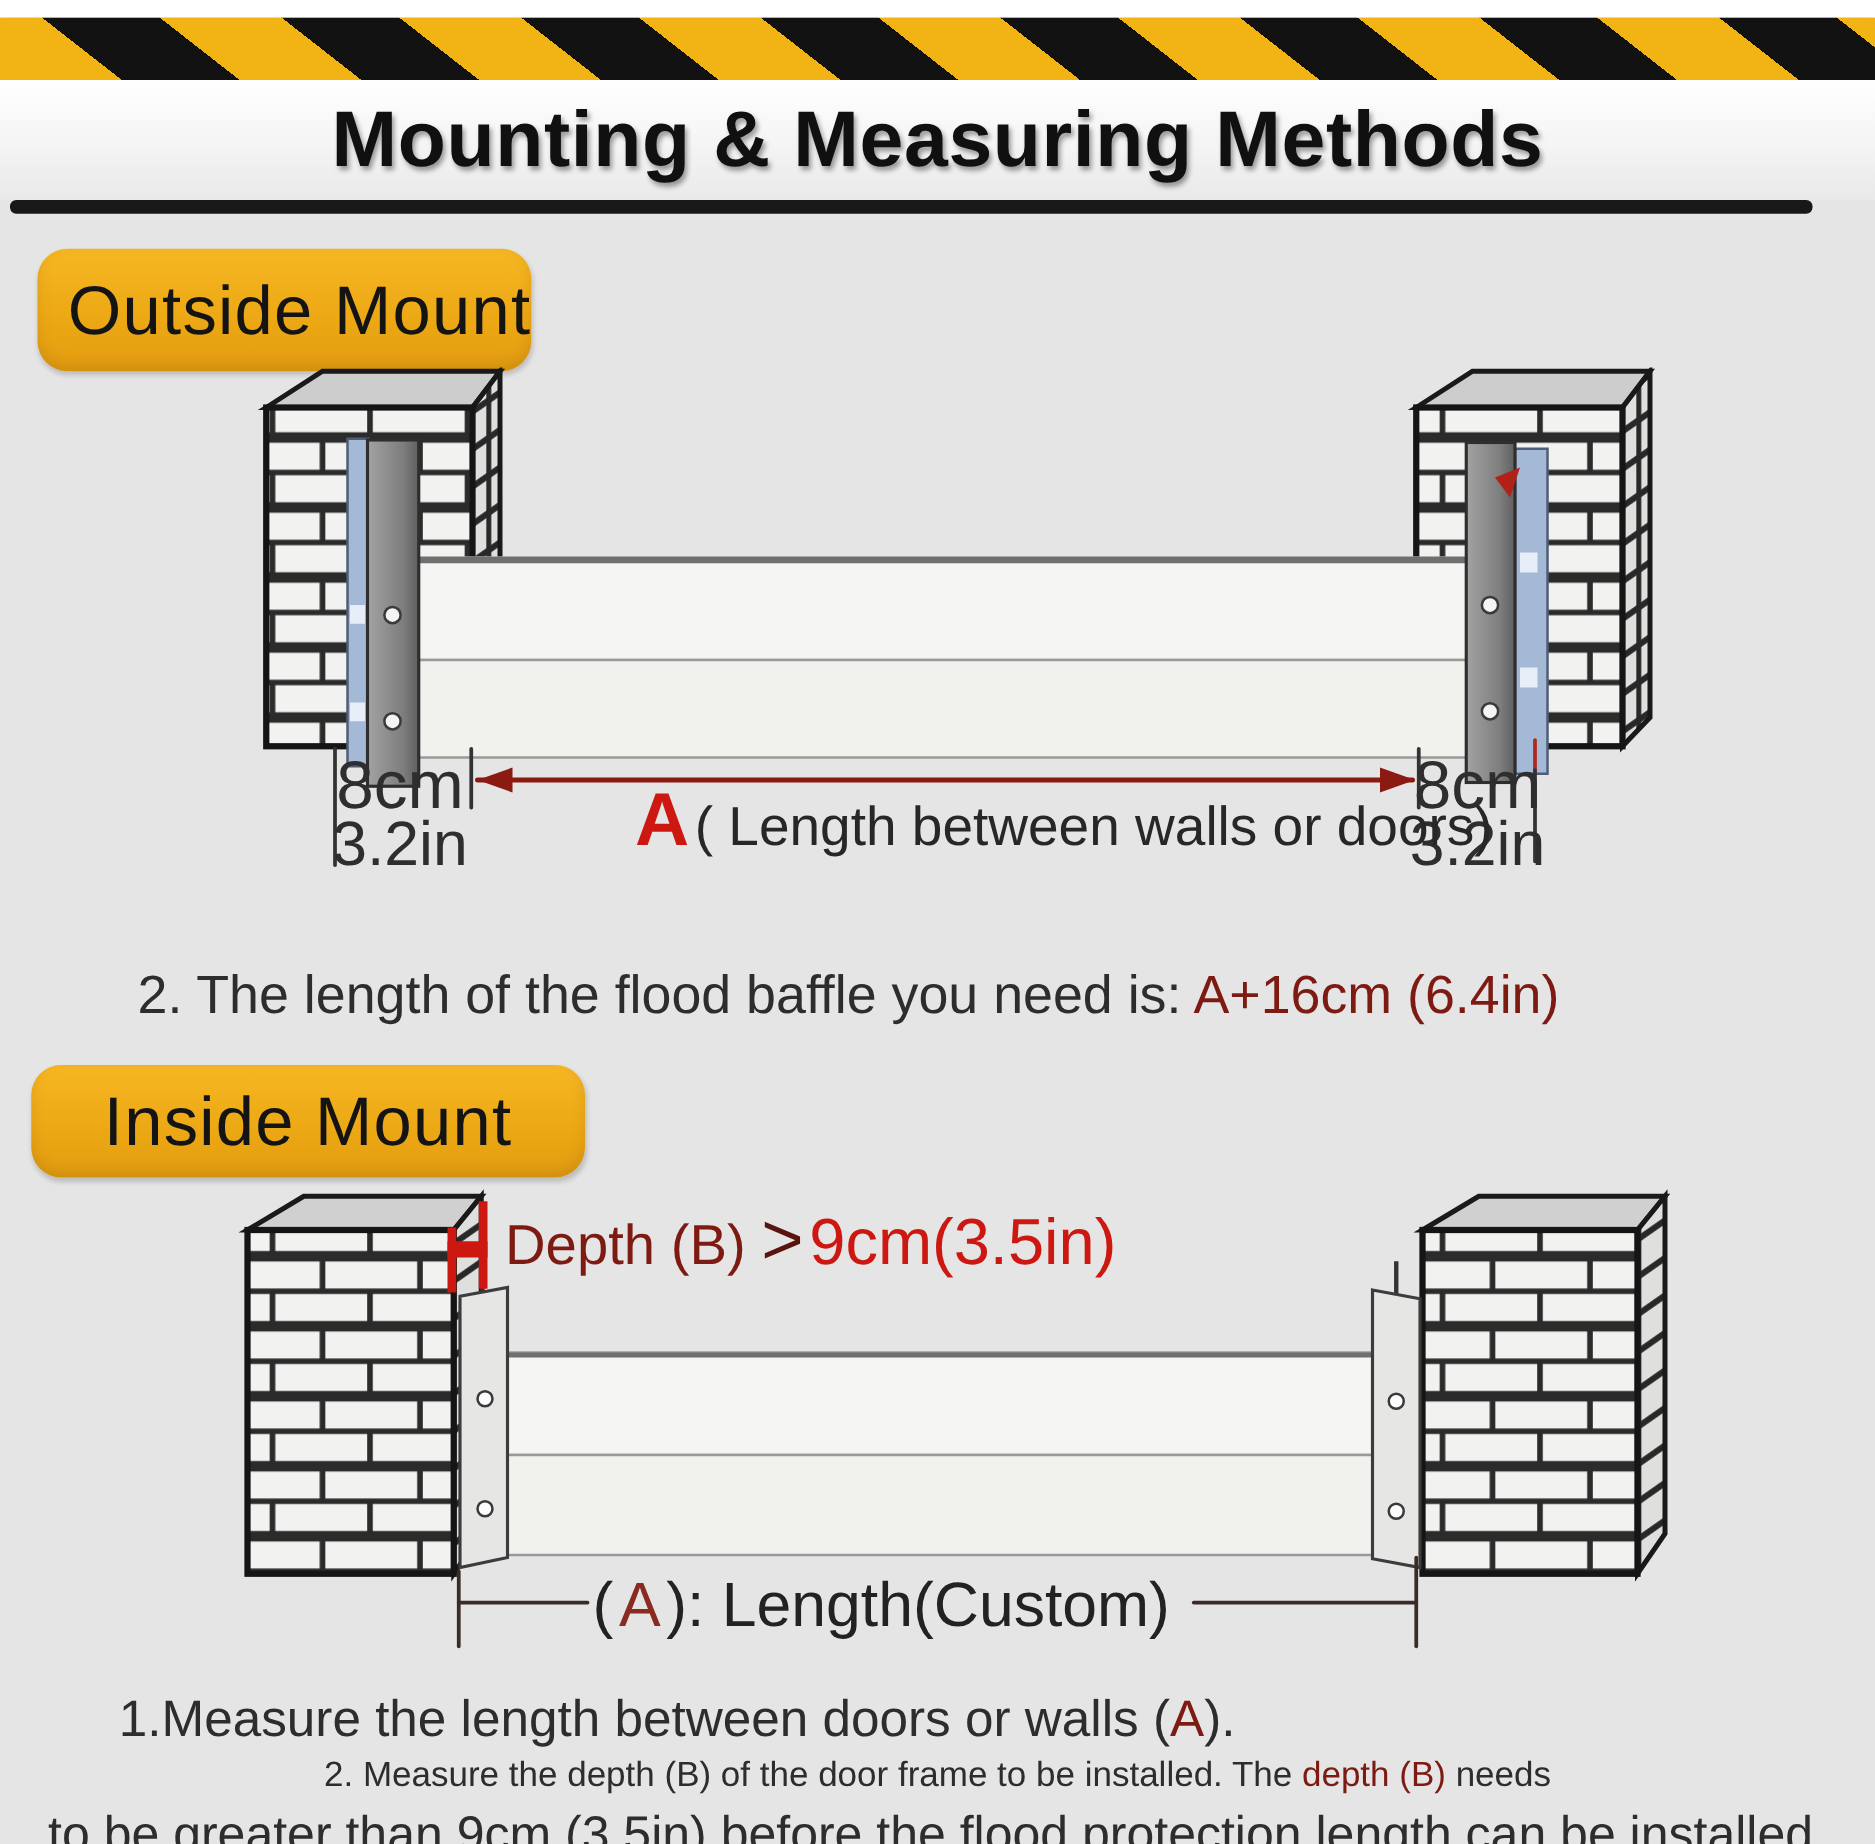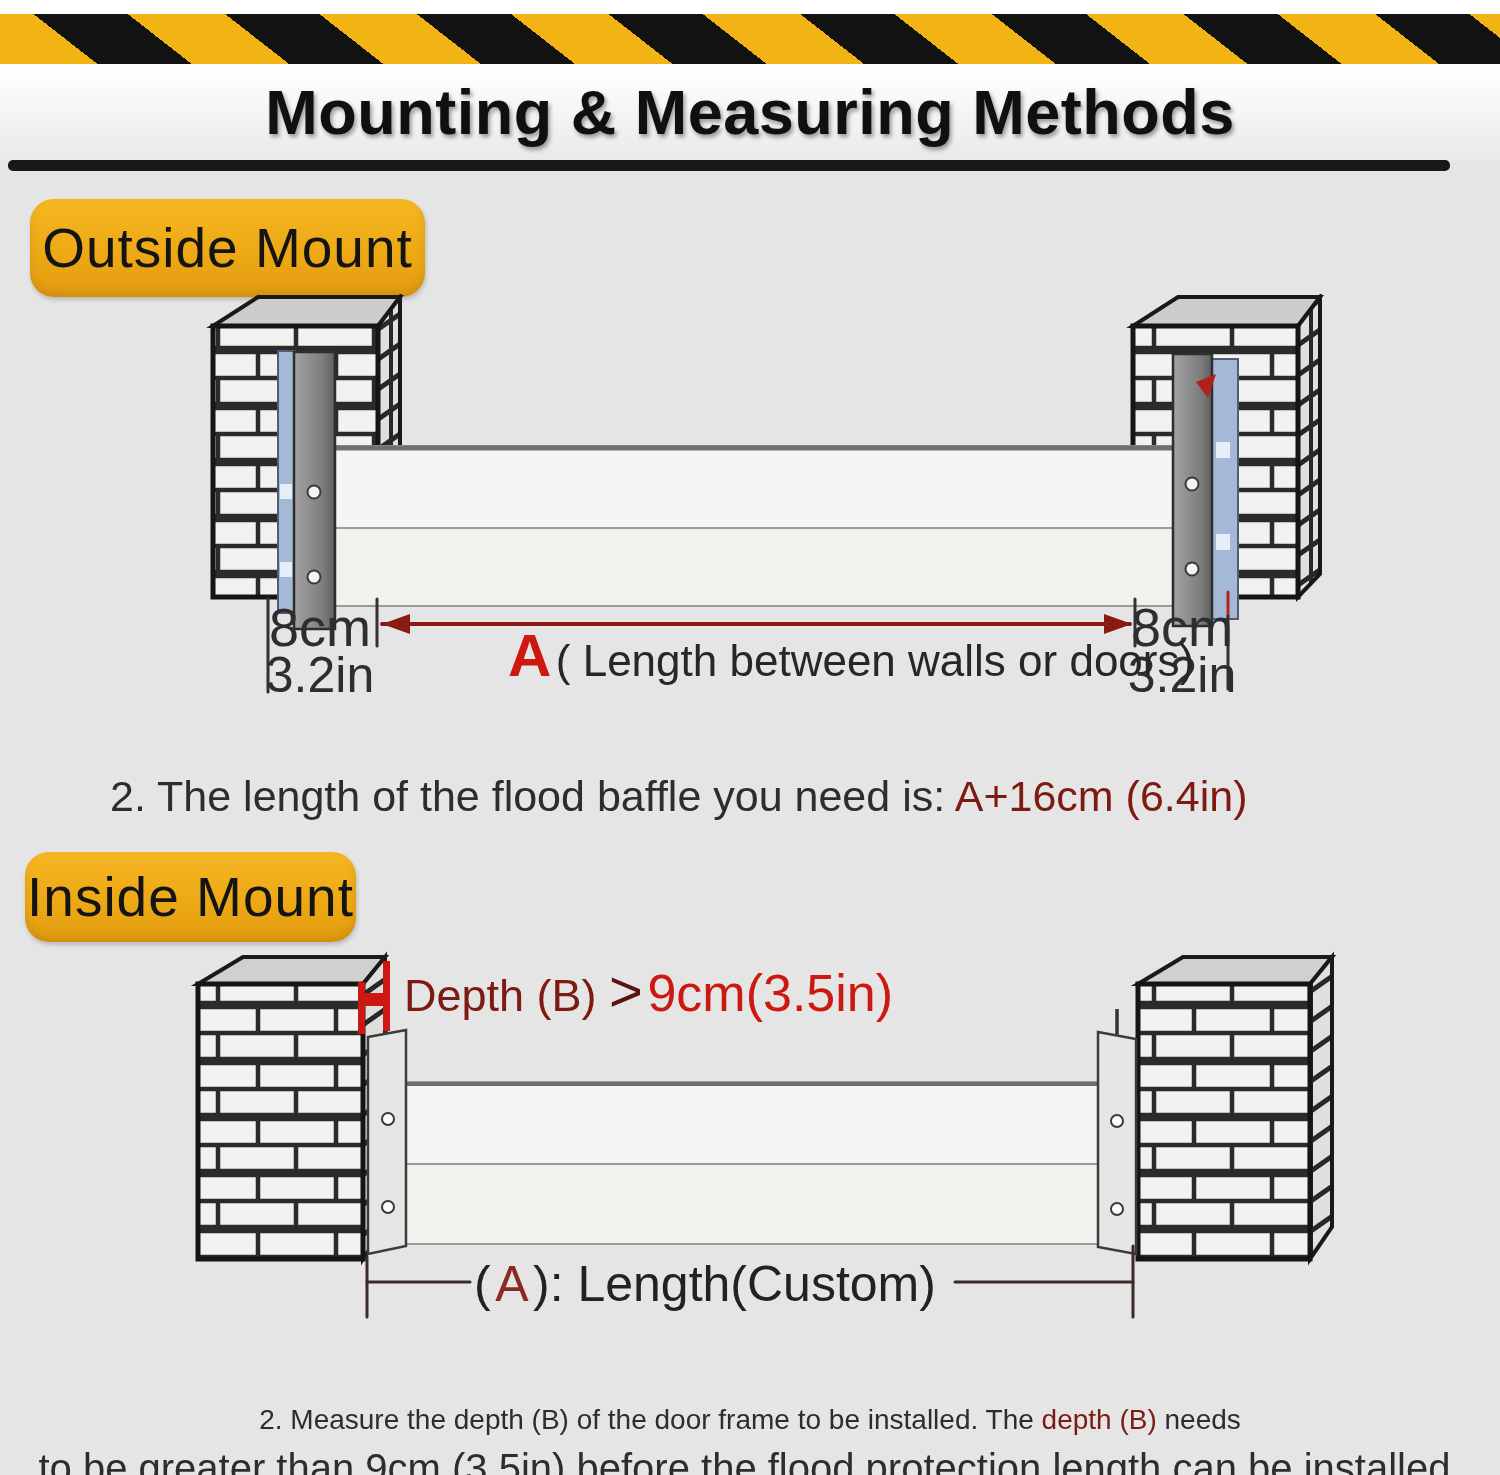--- a/index.html
+++ b/index.html
@@ -27,22 +27,22 @@
     background:#181818;border-radius:5px;
   }
   
   .badge{
     position:absolute;display:flex;align-items:center;justify-content:center;
     background:linear-gradient(180deg,#f6b723 0%,#eca714 60%,#e39d12 100%);
     border-radius:24px;color:#141414;font-size:55px;letter-spacing:1px;
     box-shadow:inset 0 -5px 10px rgba(140,90,0,.22),1px 3px 4px rgba(0,0,0,.18);
     white-space:nowrap;
   }
-  #outside-badge{left:30px;top:185px;width:395px;height:98px;}
-  #inside-badge{left:25px;top:838px;width:331px;height:90px;text-align:right;}
+  #outside-badge{left:30px;top:185px;width:395px;height:98px;justify-content:flex-end;}
+  #inside-badge{left:25px;top:838px;width:443px;height:90px;text-align:right;}
   
   .step-line{position:absolute;white-space:nowrap;color:#2d2d2d;}
   .step-line .em{color:#7d1a12;}
   #out-step1{left:115px;top:714px;font-size:43px;}
   #out-step2{left:110px;top:758px;font-size:43px;}
   #in-step1{left:95px;top:1338px;font-size:41px;}
   #in-step2{left:0;top:1390px;width:100%;text-align:center;font-size:28px;}
   #in-step3{left:0;top:1432px;width:100%;text-align:center;font-size:40px;}
   
   .diagram{position:absolute;left:0;}
@@ -211,20 +211,23 @@
       <line x1="955" y1="333" x2="1133" y2="333" stroke="#3b2b26" stroke-width="3"></line>
       <line x1="1133" y1="297" x2="1133" y2="368" stroke="#3b2b26" stroke-width="3"></line>
       <text x="705" y="352" text-anchor="middle" stroke="none">
         <tspan font-size="50" fill="#222">(</tspan>
         <tspan font-size="50" fill="#8b2a20">A</tspan>
         <tspan font-size="50" fill="#222">): Length(Custom)</tspan>
       </text>
     </g>
   </svg>
 
+  <div id="in-step1" class="step-line">
+    <span>1.Measure the length between doors or walls (</span><span class="em">A</span><span>).</span>
+  </div>
   <div id="in-step2" class="step-line">
     <span>2. Measure the depth (B) of the door frame to be installed. The </span><span class="em">depth (B)</span><span> needs</span>
   </div>
   <div id="in-step3" class="step-line">
     <span>to be greater than 9cm (3.5in) before the flood protection length can be installed.</span><span class="em"></span><span></span>
   </div>
 
 </div>
 
 </body></html>

